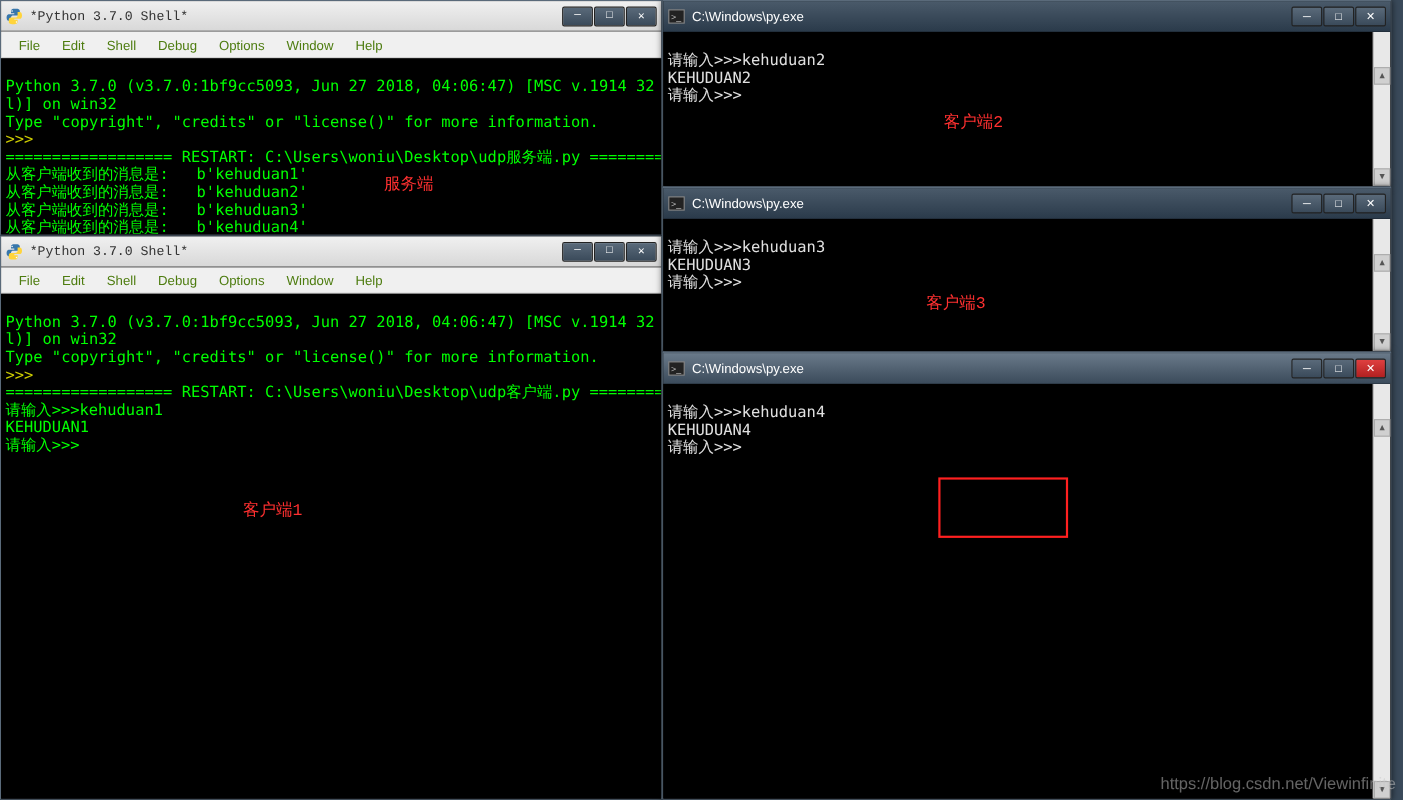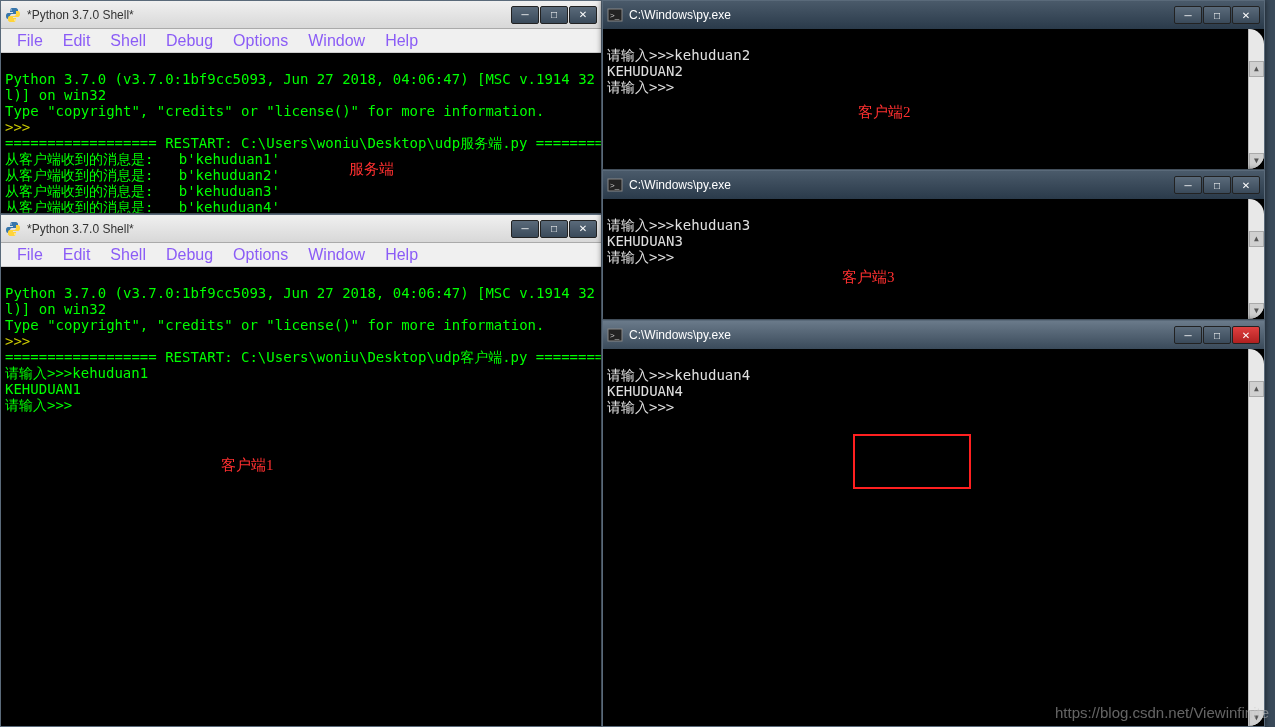--- a/index.html
+++ b/index.html
@@ -26,20 +26,21 @@
     padding: 0 4px;
     color: #fff;
     font-family: "Segoe UI", Tahoma, sans-serif;
     font-size: 12px;
     position: relative;
   }
   .titlebar.light {
     background: linear-gradient(#f0f0f0, #d8d8d8);
     color: #333;
     border-bottom: 1px solid #aaa;
+    font-family: Liberation Mono, monospace;
   }
   .titlebar .icon {
     width: 16px;
     height: 16px;
     margin-right: 6px;
     display: inline-flex;
     align-items: center;
     justify-content: center;
   }
   .titlebar .title-text {
@@ -68,50 +69,49 @@
   .win-btn.close-red {
     background: linear-gradient(#e04040, #b02020);
   }
   .menubar {
     height: 24px;
     background: #f0f0f0;
     display: flex;
     align-items: center;
     padding: 0 6px;
     font-family: "Segoe UI", Tahoma, sans-serif;
-    font-size: 16px;
-    color: #8b5cf6;
+    font-size: 12px;
+    color: #4d7c0f;
     border-bottom: 1px solid #ccc;
   }
   .menubar .menu-item {
     padding: 2px 10px;
     cursor: pointer;
   }
   .console {
     background: #000;
     padding: 2px 4px;
     font-family: "NSimSun","SimSun","Consolas", monospace;
     font-size: 14px;
     line-height: 16px;
     white-space: pre;
     position: relative;
     height: calc(100% - 28px);
     overflow: hidden;
-    border-radius: 15px;
   }
   .console.with-menu {
     height: calc(100% - 52px);
   }
   .green { color: #00ff00; }
   .yellow { color: #cccc00; }
   .white { color: #e0e0e0; }
   .redlabel {
     color: #ff3030;
     position: absolute;
-    font-family: Liberation Serif, serif;
+    font-family: Liberation Mono, monospace;
     font-size: 15px;
   }
   .redbox {
     position: absolute;
     border: 2px solid #ff2020;
     background: transparent;
   }
   .scrollbar-v {
     position: absolute;
     right: 0;

